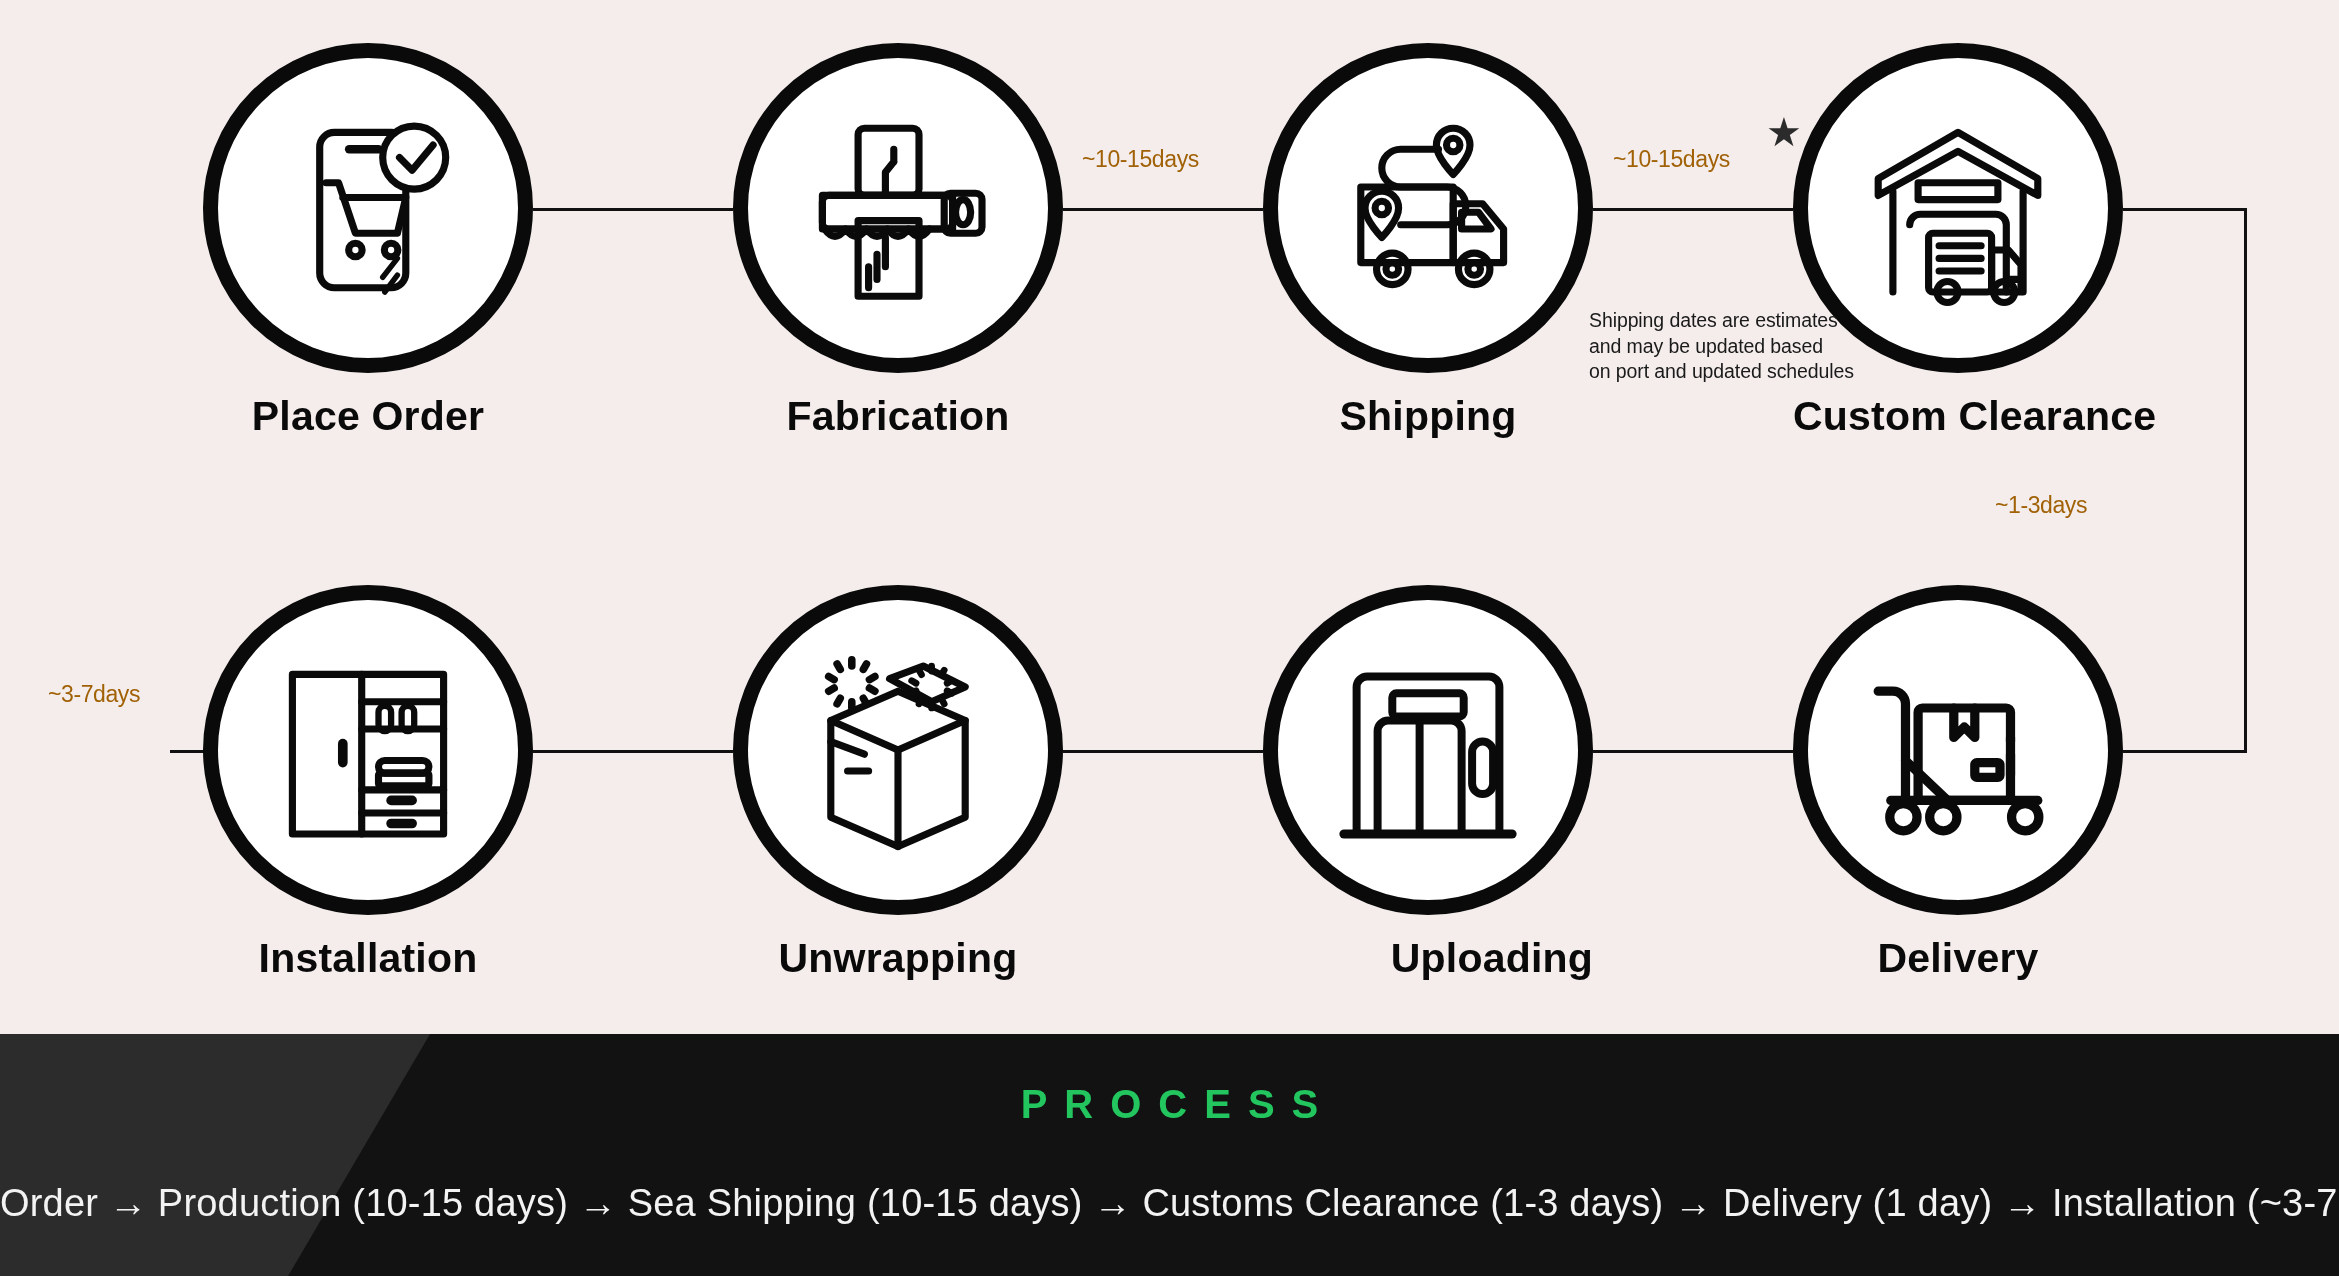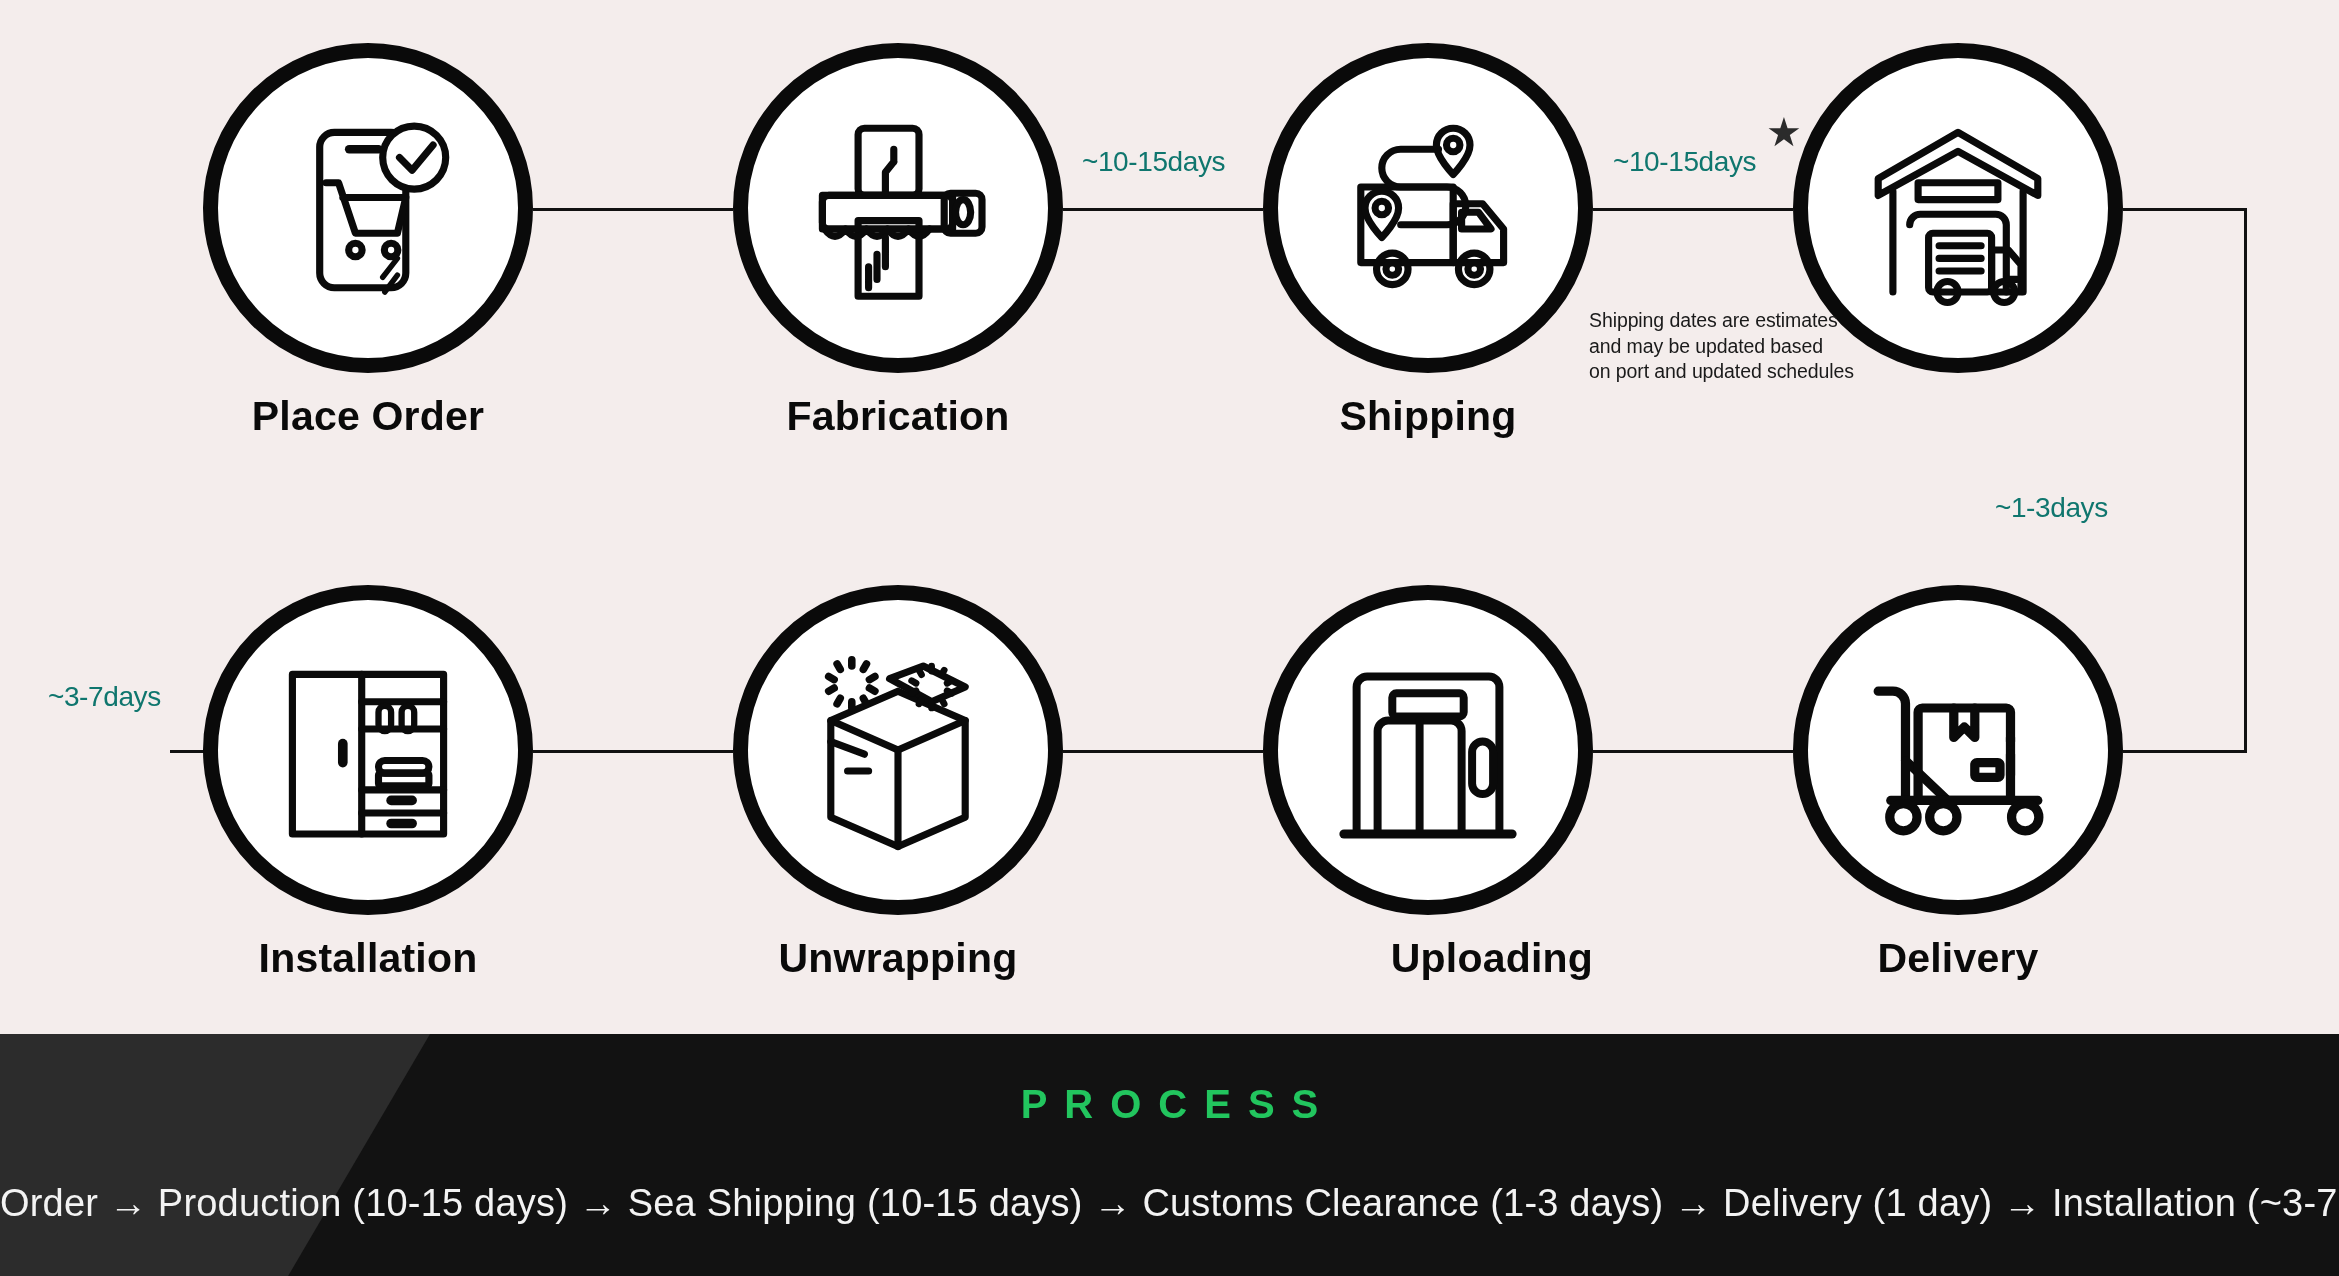--- a/index.html
+++ b/index.html
@@ -56,22 +56,22 @@
     font-size: 41px;
     letter-spacing: 0.2px;
     color: #0a0a0a;
     white-space: nowrap;
   }
 
   
   .duration {
     position: absolute;
     font-family: "Liberation Sans", sans-serif;
-    font-size: 28px;
-    color: #0f766e;
+    font-size: 23px;
+    color: #a16207;
     white-space: nowrap;
     letter-spacing: -0.4px;
     text-align: right;
   }
   .star-mark {
     position: absolute;
     font-size: 40px;
     color: #2b2b2b;
     line-height: 1;
   }
@@ -212,20 +212,21 @@
         <rect x="31" y="38" width="38" height="8"></rect>
         <path d="M27 58 a5 5 0 0 1 5 -5 h36 a5 5 0 0 1 5 5 v32"></path>
         <rect x="36" y="62" width="30" height="28" rx="2"></rect>
         <path d="M41 68 h20 M41 74 h20 M41 80 h20"></path>
         <path d="M66 70 h8 l6 7 v13 h-14 z"></path>
         <circle cx="45" cy="90" r="5"></circle>
         <circle cx="72" cy="90" r="5"></circle>
         <path d="M74 84 h4"></path>
       </svg>
     </div>
+    <div class="node-label">Custom Clearance</div>
   </div>
 
   <div class="node" style="left:203px; top:585px;">
     <div class="circle">
       <svg viewBox="0 0 100 100" fill="none" stroke="#0a0a0a" stroke-width="3.4" stroke-linecap="round" stroke-linejoin="round">
         <rect x="14" y="14" width="72" height="76"></rect>
         <line x1="47" y1="14" x2="47" y2="90"></line>
         <line x1="47" y1="27" x2="86" y2="27"></line>
         <line x1="38" y1="47" x2="38" y2="56" stroke-width="4.6"></line>
         <path d="M55 32 a3 3 0 0 1 6 0 v6 a3 3 0 0 1 -6 0 z" stroke-width="3"></path>

